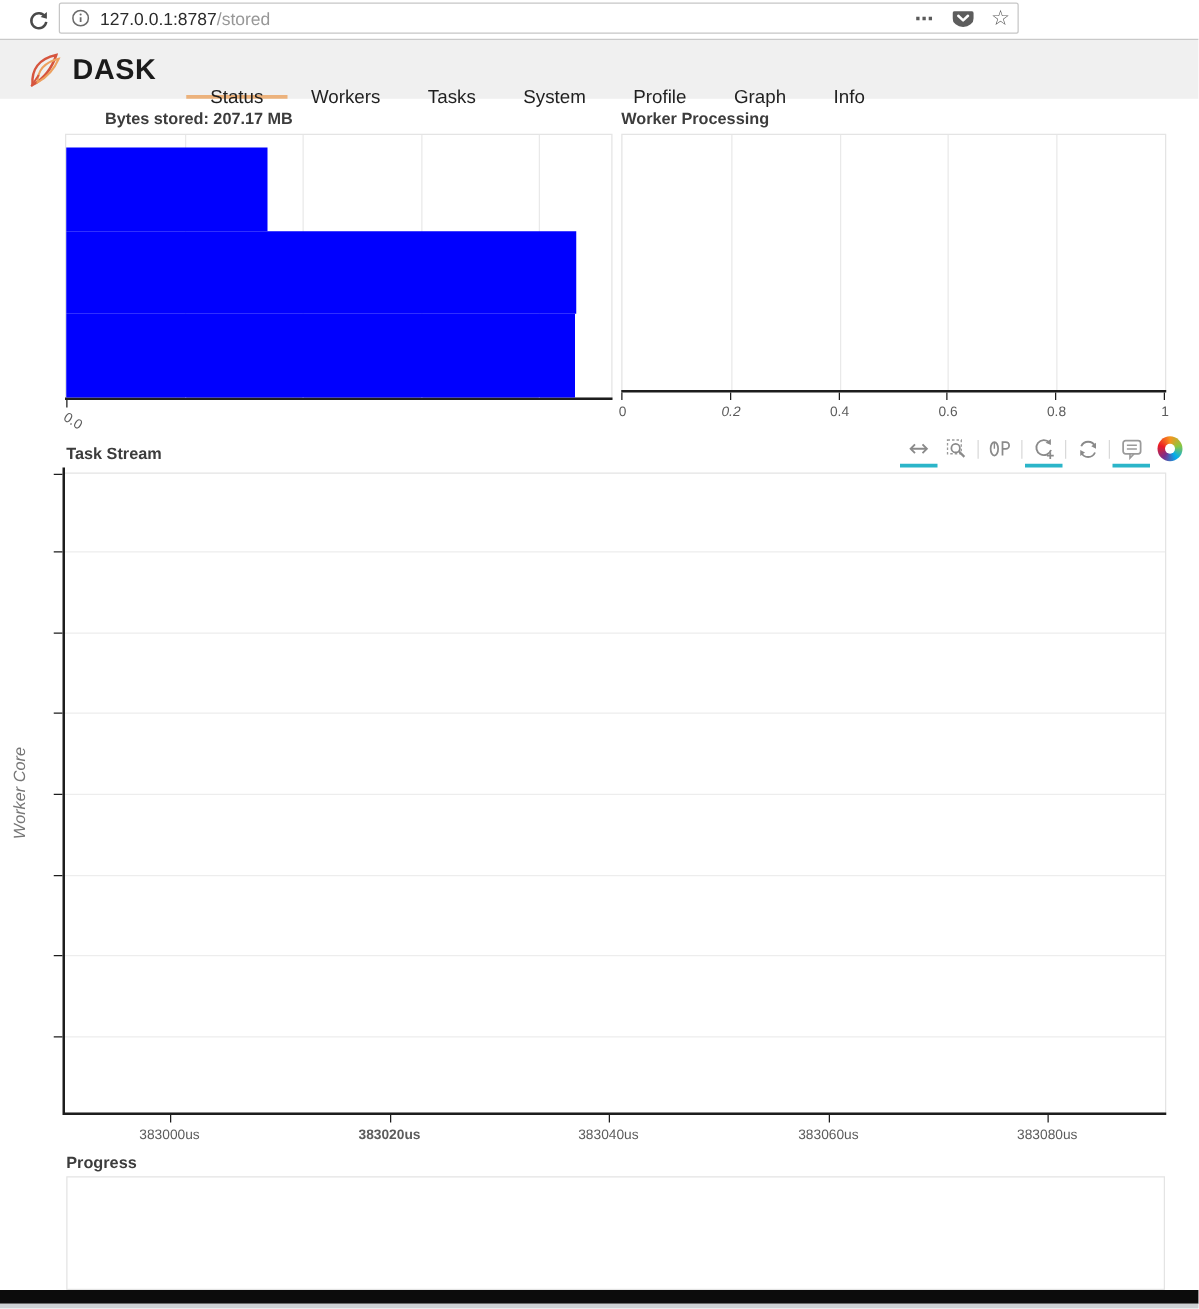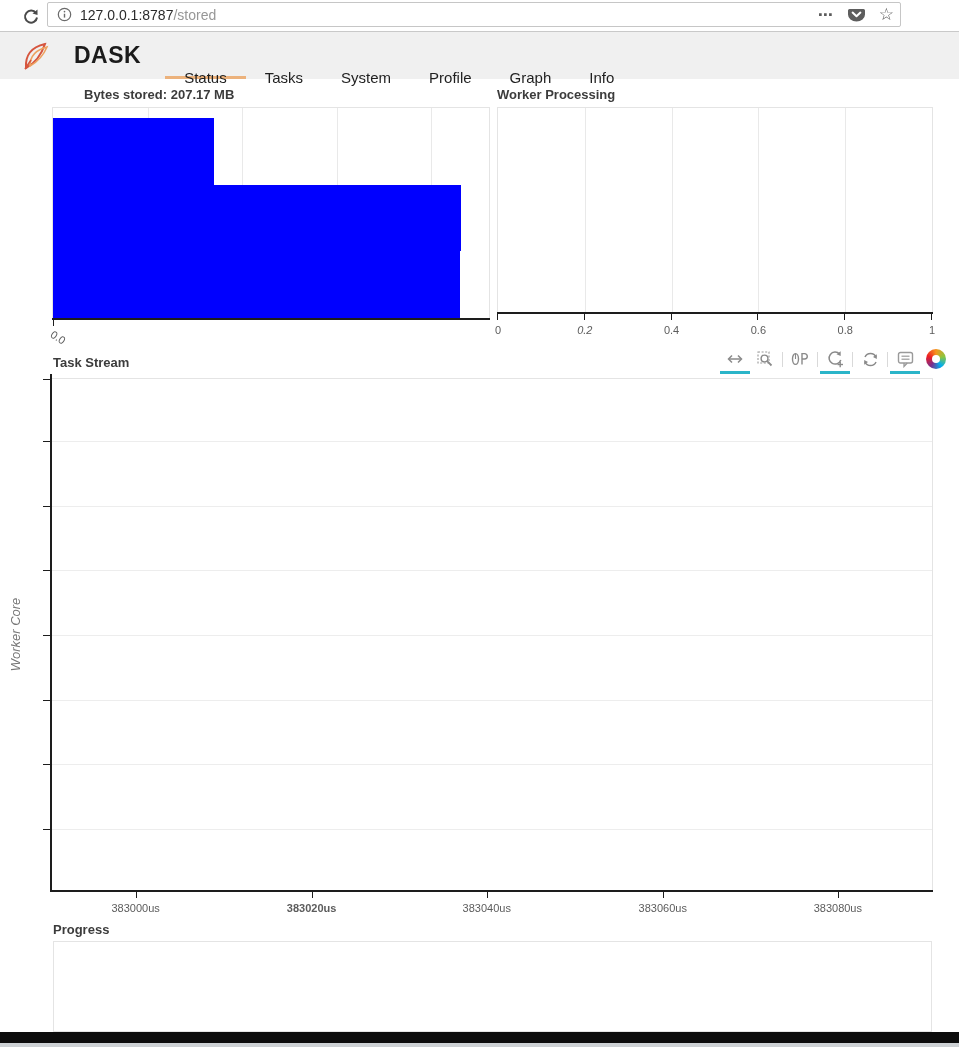--- a/index.html
+++ b/index.html
@@ -4,35 +4,35 @@
 <style>
   html,body{margin:0;padding:0;background:#fff;}
   .screen{position:relative;width:959px;height:1047px;overflow:hidden;background:#fff;
           font-family:"Liberation Sans","DejaVu Sans",sans-serif;}
 
   
   .browser-bar{position:absolute;left:0;top:0;width:959px;height:31px;background:#fff;
                border-bottom:1px solid #c9c9c9;}
   .reload-btn{position:absolute;left:18px;top:4px;width:24px;height:24px;display:flex;
               align-items:center;justify-content:center;cursor:pointer;}
-  .url-box{position:absolute;left:47px;top:2px;width:854px;height:25px;border:1px solid #c6c6c6;
+  .url-box{position:absolute;left:47px;top:2px;width:768px;height:25px;border:1px solid #c6c6c6;
            border-radius:2px;background:#fff;display:flex;align-items:center;box-sizing:border-box;}
   .info-ic{margin:0 8px 0 9px;display:flex;align-items:center;}
   .url-host{font-size:14px;color:#2b2b2b;}
   .url-path{font-size:14px;color:#979797;}
   .flex-sp{flex:1;}
   .ellipsis-ic{font-size:15px;color:#5a5a5a;letter-spacing:1px;margin-right:14px;cursor:pointer;font-weight:bold;}
   .pocket-ic{margin-right:14px;display:flex;align-items:center;cursor:pointer;}
   .star-ic{font-size:17px;color:#5a5a5a;margin-right:6px;cursor:pointer;line-height:1;}
 
   
   .navbar{position:absolute;left:0;top:32px;width:959px;height:47px;background:#f0f0f0;
           display:flex;align-items:stretch;}
   .logo{display:flex;align-items:center;margin-left:18px;margin-right:24px;cursor:pointer;}
-  .logo-text{font-size:23px;font-weight:bold;color:#1b1b1b;letter-spacing:.5px;margin-left:20px;}
+  .logo-text{font-size:23px;font-weight:bold;color:#1b1b1b;letter-spacing:.5px;margin-left:4px;}
   .tabs{display:flex;align-items:stretch;}
   .tab{display:flex;align-items:center;padding:0 19px;font-size:15px;color:#1f1f1f;cursor:pointer;margin-top:44px;}
 
   
   .panel-title{position:absolute;font-size:13px;font-weight:bold;color:#3c3c3c;}
   .plot{position:absolute;background:#fff;border:1px solid #e4e4e4;box-sizing:border-box;}
   .vgrid{position:absolute;top:0;bottom:0;width:1px;background:#e9e9e9;}
   .hgrid{position:absolute;left:0;right:0;height:1px;background:#ededed;}
   .x-axis-line{position:absolute;left:-1px;right:-1px;bottom:-2px;height:2px;background:#1d1d1d;}
   .y-axis-line{position:absolute;left:-2px;top:-5px;bottom:-2px;width:2px;background:#1d1d1d;}
@@ -100,20 +100,21 @@
     <div class="logo">
       <svg width="36" height="36" viewBox="0 0 36 36">
         <path d="M8 30 C7 18, 13 9, 27 6 C24 15, 19 24, 8 30 Z" fill="none" stroke="#d6553e" stroke-width="2"></path>
         <path d="M12 28 C12 19, 17 12, 29 9 C26 16, 21 23, 12 28 Z" fill="none" stroke="#eda15f" stroke-width="1.6"></path>
         <line x1="7" y1="31" x2="13" y2="22" stroke="#d6553e" stroke-width="1.6"></line>
       </svg>
       <span class="logo-text">DASK</span>
     </div>
     <div class="tabs">
         <div class="tab active" style="background: rgb(236, 178, 124);">Status</div>
+        <div class="tab">Workers</div>
         <div class="tab">Tasks</div>
         <div class="tab">System</div>
         <div class="tab">Profile</div>
         <div class="tab">Graph</div>
         <div class="tab">Info</div>
       </div>
   </nav>
 
   <div class="panel-title" style="left:53px;top:87px;padding-left:31px;">Bytes stored: 207.17 MB</div>
   <div class="plot" id="bytes-plot" style="left:52px;top:107px;width:438px;height:212px;">

